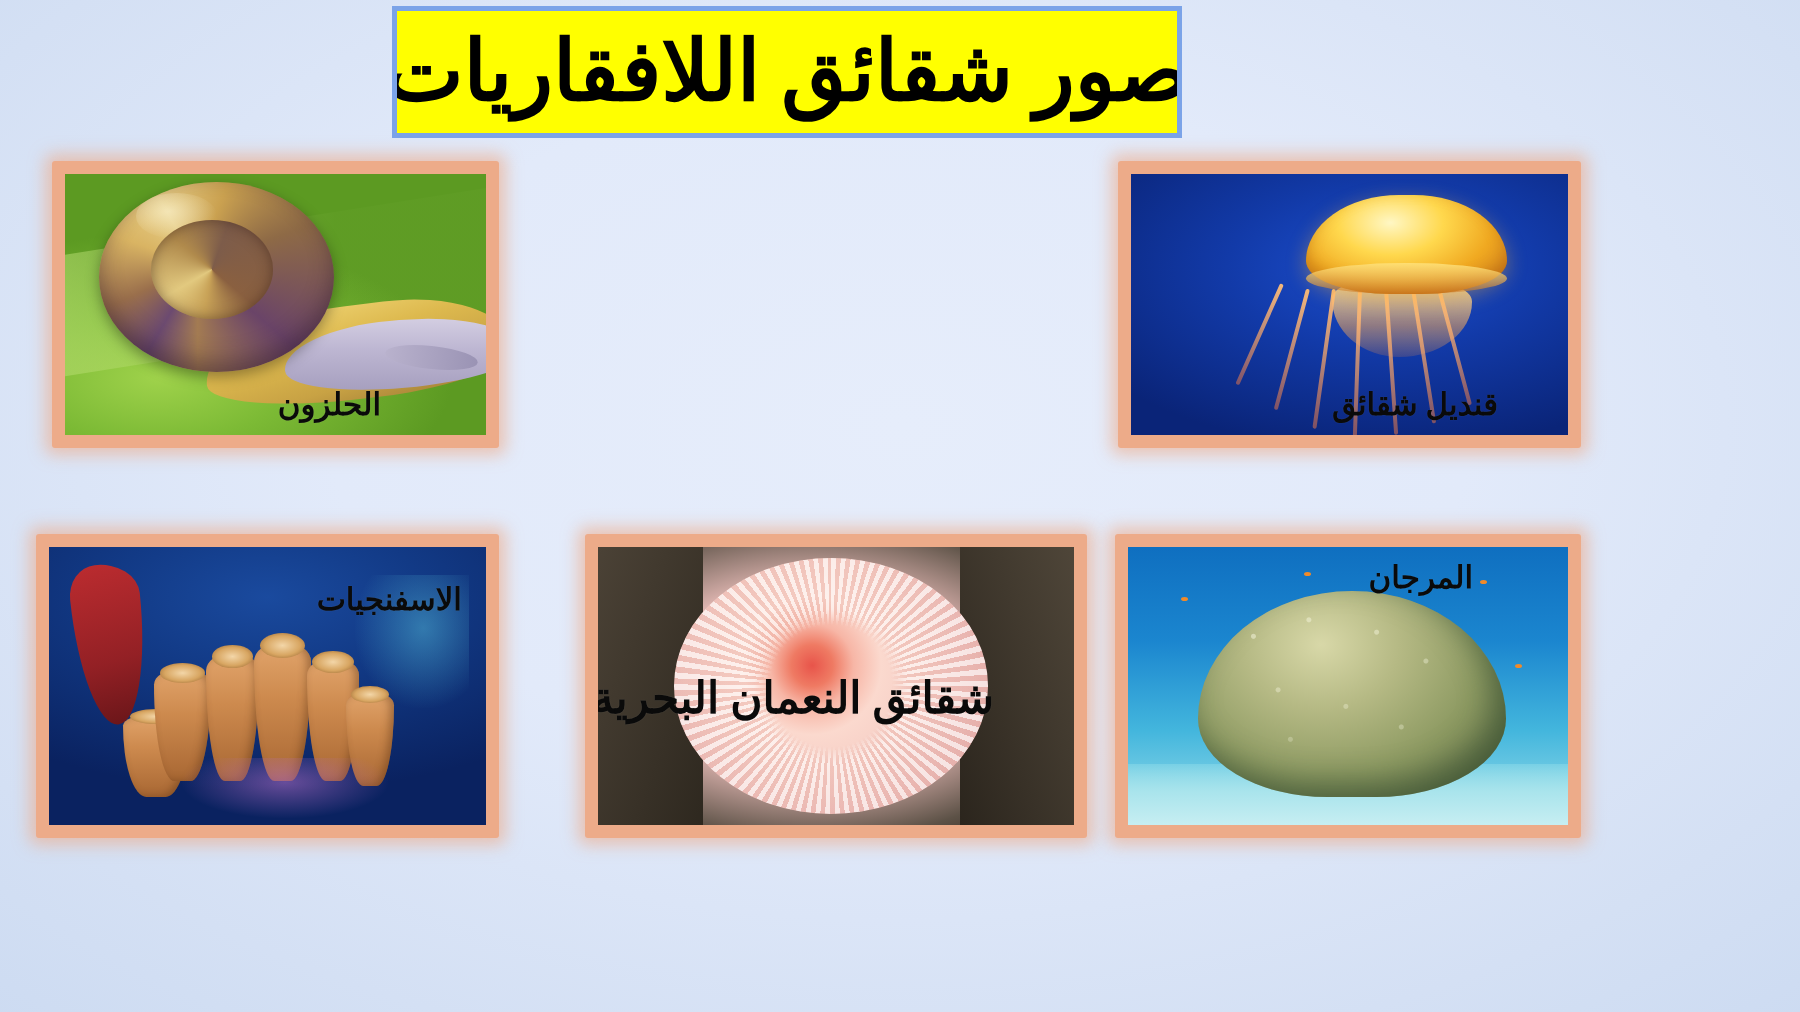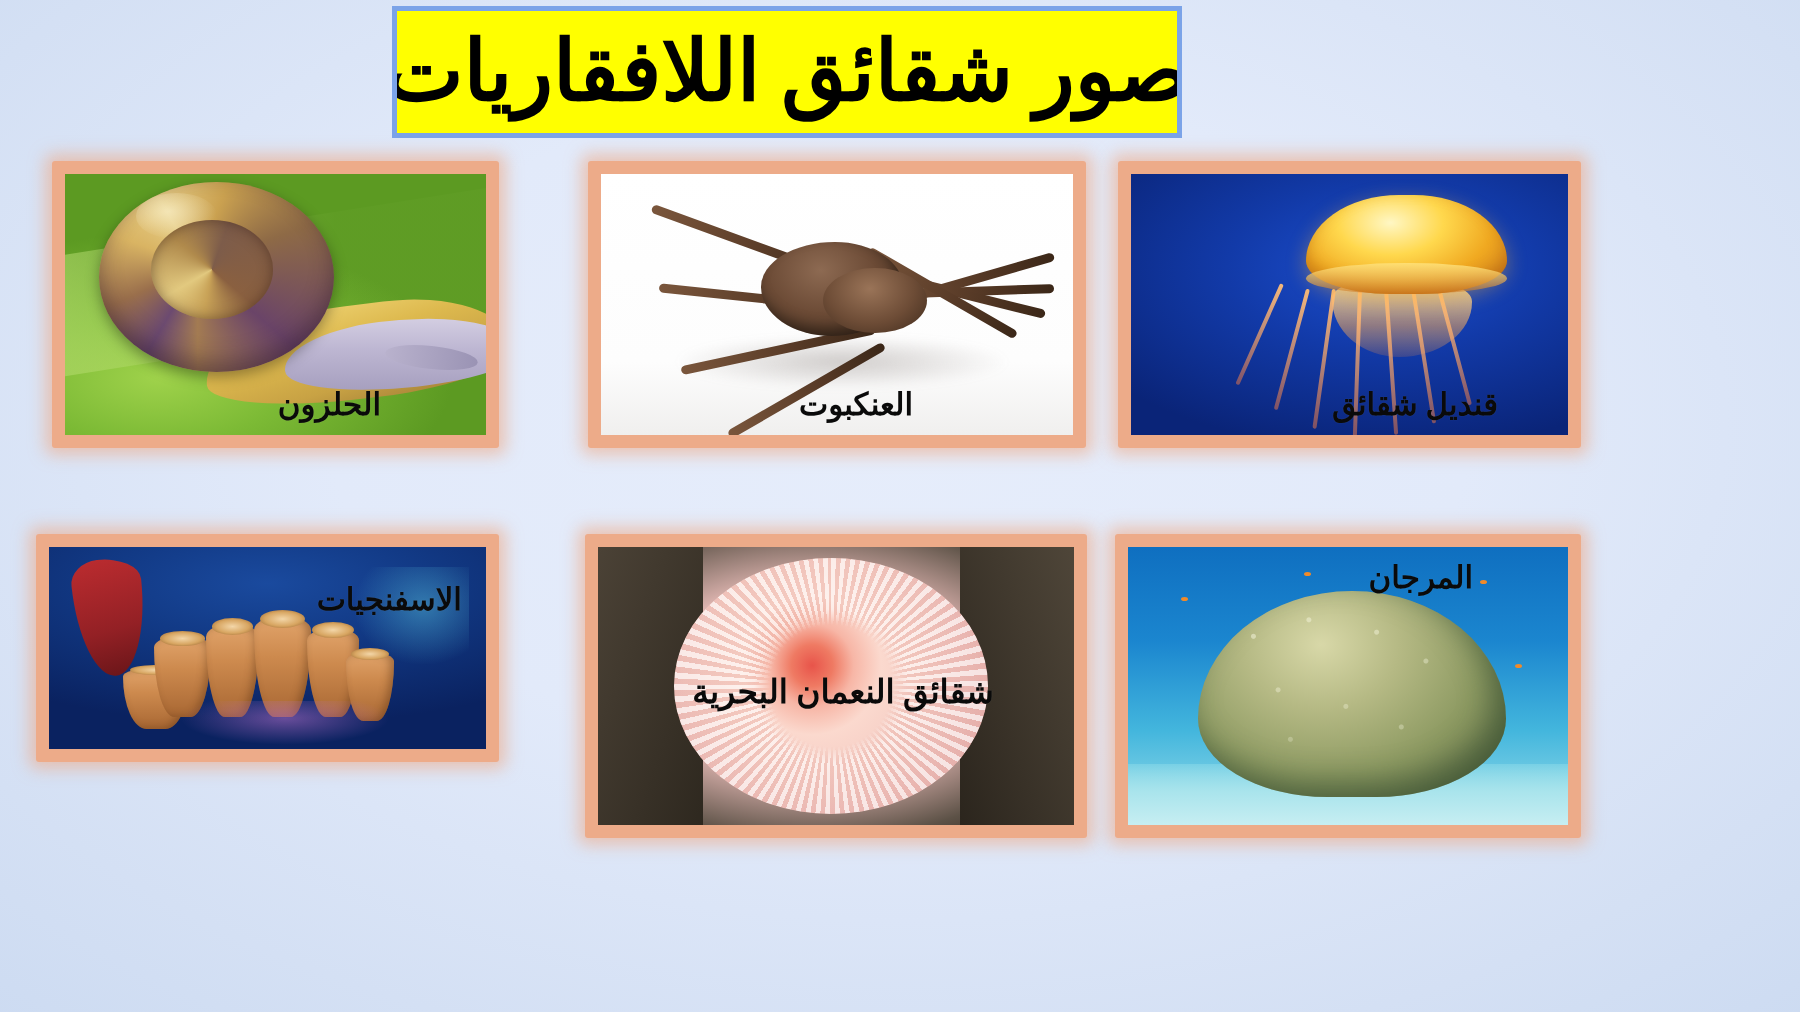--- a/index.html
+++ b/index.html
@@ -73,30 +73,30 @@
     color: #0a0a0a;
     white-space: nowrap;
     z-index: 8;
     text-shadow: 0 0 1px rgba(255,255,255,0.18);
   }
 
   
   #frame-snail      { left: 52px;   top: 11px;  width: 447px; height: 287px; }
   #frame-spider     { left: 588px;  top: 11px;  width: 498px; height: 287px; }
   #frame-jellyfish  { left: 1118px; top: 11px;  width: 463px; height: 287px; }
-  #frame-sponges    { left: 36px;   top: 384px; width: 463px; height: 228px; }
+  #frame-sponges    { left: 36px;   top: 384px; width: 463px; height: 304px; }
   #frame-anemone    { left: 585px;  top: 384px; width: 502px; height: 304px; }
   #frame-coral      { left: 1115px; top: 384px; width: 466px; height: 304px; }
 
   
   .cap-snail     { right: 105px; top: 212px; font-size: 31px; }
   .cap-spider    { right: 160px; top: 212px; font-size: 31px; }
   .cap-jellyfish { right: 70px;  top: 212px; font-size: 31px; }
   .cap-sponges   { right: 24px;  top: 34px;  font-size: 31px; }
-  .cap-anemone   { right: 80px;  top: 125px; font-size: 33px; }
+  .cap-anemone   { right: 80px;  top: 125px; font-size: 44px; }
   .cap-coral     { right: 95px;  top: 12px;  font-size: 31px; text-align: right; }
 
   
 
   
   .img-snail {
     background:
       radial-gradient(ellipse 70% 55% at 22% 78%, #9fd24b 0%, #7cba35 45%, #5c9a22 100%),
       linear-gradient(115deg, #86c23c 0%, #6fae2c 55%, #4e8c1e 100%);
   }
@@ -363,36 +363,20 @@
       <div class="body"></div>
       <div class="foot"></div>
       <div class="tentacle"></div>
       <div class="shell">
         <div class="shell-hi"></div>
       </div>
       <div class="caption cap-snail">الحلزون</div>
     </div>
   </div>
 
-  <div class="frame" id="frame-spider">
-    <div class="photo img-spider">
-      <div class="sh"></div>
-      <div class="leg l1"></div>
-      <div class="leg l2"></div>
-      <div class="leg l3"></div>
-      <div class="leg l4"></div>
-      <div class="leg r1"></div>
-      <div class="leg r2"></div>
-      <div class="leg r3"></div>
-      <div class="leg r4"></div>
-      <div class="abd"></div>
-      <div class="ceph"></div>
-      <div class="caption cap-spider">العنكبوت</div>
-    </div>
-  </div>
 
   <div class="frame" id="frame-jellyfish">
     <div class="photo img-jelly">
       <div class="arms"></div>
       <div class="tent" style="left:46%;top:44%;height:54%;transform:rotate(8deg);"></div>
       <div class="tent" style="left:52%;top:44%;height:58%;transform:rotate(2deg);"></div>
       <div class="tent" style="left:58%;top:44%;height:56%;transform:rotate(-4deg);"></div>
       <div class="tent" style="left:64%;top:44%;height:52%;transform:rotate(-9deg);"></div>
       <div class="tent" style="left:70%;top:44%;height:46%;transform:rotate(-15deg);"></div>
       <div class="tent" style="left:40%;top:44%;height:48%;transform:rotate(15deg);"></div>

